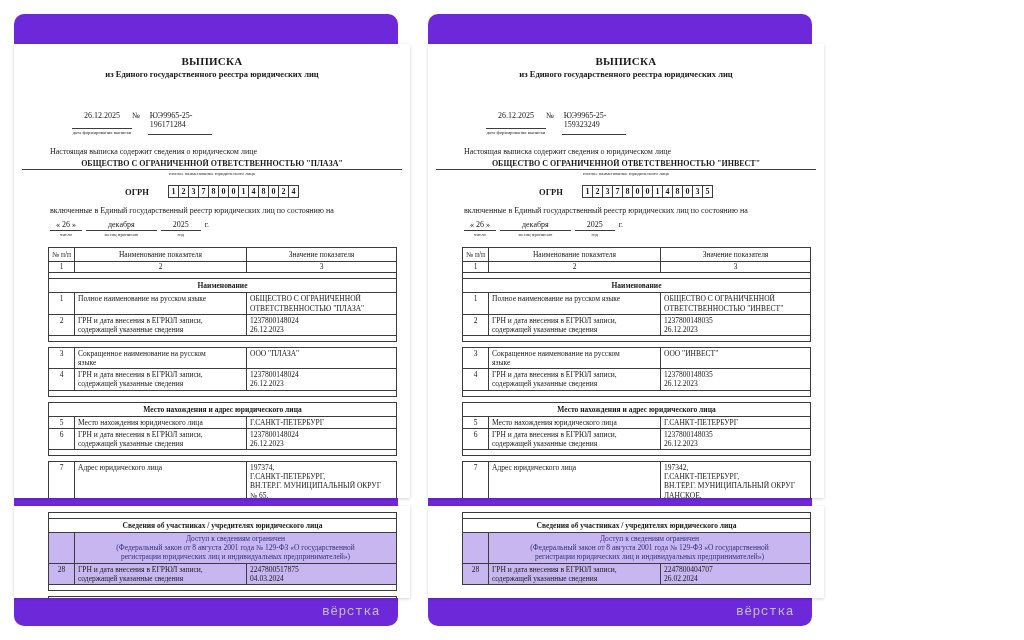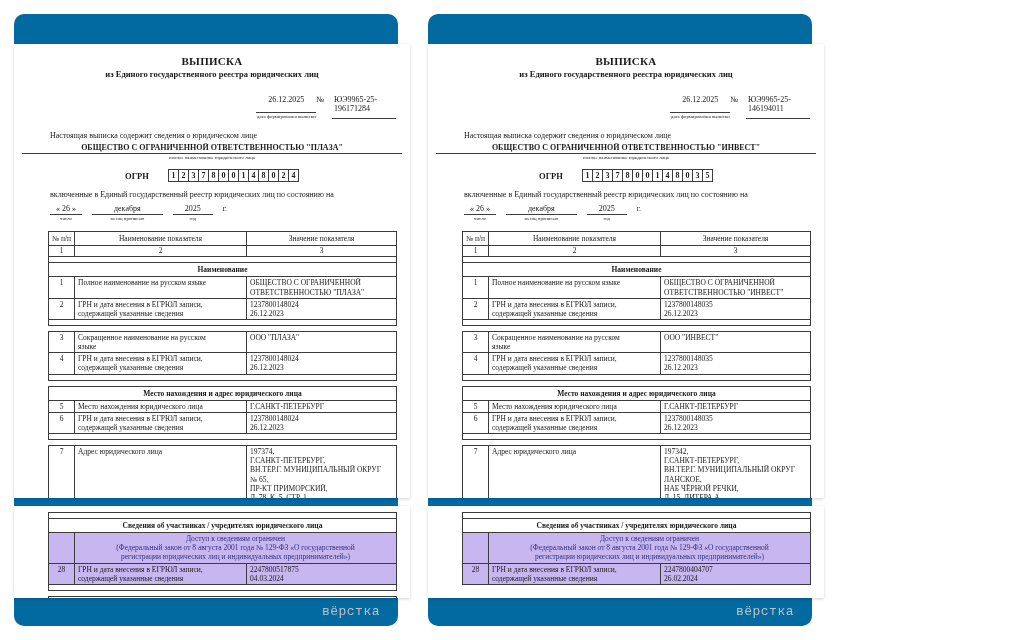--- a/index.html
+++ b/index.html
@@ -1,44 +1,44 @@
 <!DOCTYPE html>
 <html style="--hl: #c8b6f0; --hltext: #32327d;"><head>
 <meta charset="utf-8">
 <style>
   * { margin:0; padding:0; box-sizing:border-box; }
   html,body { width:1024px; height:640px; overflow:hidden; background:#ffffff;
               font-family:"Liberation Serif","DejaVu Serif",serif; color:#1a1a1a; }
   .canvas { display:flex; gap:30px; padding:14px; }
-  .panel { width:384px; height:612px; background:#0369a1; border-radius:10px;
+  .panel { width:384px; height:612px; background:#6d28d9; border-radius:10px;
            position:relative; flex:0 0 auto; }
   .page { width:396px; background:#fff; margin:30px auto 0;
           box-shadow:0 1px 3px rgba(0,0,0,.18); }
   .main-page { height:454px; overflow:hidden; }
   .frag-page { height:92px; margin-top:8px; padding-top:6px; overflow:hidden; }
 
   
   .doc-title { text-align:center; font-weight:bold; font-size:11px; padding-top:11px; letter-spacing:.3px; }
   .doc-subtitle { text-align:center; font-weight:bold; font-size:8.5px; margin-top:2px; }
-  .meta-row { display:flex; justify-content:flex-end; margin:16px 14px 0 58px; }
+  .meta-row { display:flex; justify-content:flex-start; margin:32px 14px 0 58px; }
   .date-stack { text-align:center; }
   .date-value { font-size:8px; padding:0 12px 8px 12px; border-bottom:1px solid #3c3c3c; }
   .caption { font-size:4.8px; color:#2a2a2a; margin-top:1px; }
   .num-stack { display:flex; gap:8px; font-size:8px; }
   .num-value { border-bottom:1px solid #3c3c3c; padding:0 2px 1px 2px; min-width:64px; }
   .intro { font-size:8px; margin:12px 34px 0 36px; }
   .company-stack { margin:3px 8px 0 8px; text-align:center; }
   .company-name { font-weight:bold; font-size:8px; border-bottom:1px solid #3c3c3c; padding-bottom:1px; }
   .ogrn-row { display:flex; justify-content:center; align-items:center; gap:20px; margin-top:9px; }
   .ogrn-label { font-weight:bold; font-size:8.5px; }
   .ogrn-boxes { display:inline-flex; }
   .ogrn-box { width:11px; height:13px; border:1px solid #3c3c3c; margin-left:-1px;
               font-weight:bold; font-size:8px; display:inline-flex; align-items:center; justify-content:center; }
   .as-of { font-size:8px; margin:8px 14px 0 36px; }
-  .day-row { display:flex; align-items:flex-start; gap:10px; margin:5px 0 0 36px; }
+  .day-row { display:flex; align-items:flex-start; gap:4px; margin:5px 0 0 36px; }
   .seg { text-align:center; }
   .seg-v { font-size:8px; border-bottom:1px solid #3c3c3c; padding:0 6px 1px 6px; }
   .w2 .seg-v { padding:0 22px 1px 22px; }
   .w3 .seg-v { padding:0 12px 1px 12px; }
   .suffix { font-size:8px; }
 
   
   table { border-collapse:collapse; table-layout:fixed; width:348px; margin:10px 0 0 34px;
           font-size:7.5px; line-height:1.22;padding-left:40px; }
   .frag-page table { margin-top:0; }
@@ -267,21 +267,21 @@
       <div class="doc-subtitle">из Единого государственного реестра юридических лиц</div>
       <div class="meta-row">
         <div class="date-stack">
           <div class="date-value">26.12.2025</div>
           <div class="caption">дата формирования выписки</div>
         </div>
         <div class="num-stack">
           <span class="num-sign">№</span>
           <div class="num-value">
             <div>ЮЭ9965-25-</div>
-            <div>146194011</div>
+            <div>159323249</div>
           </div>
         </div>
       </div>
       <div class="intro">Настоящая выписка содержит сведения о юридическом лице</div>
       <div class="company-stack">
         <div class="company-name">ОБЩЕСТВО С ОГРАНИЧЕННОЙ ОТВЕТСТВЕННОСТЬЮ "ИНВЕСТ"</div>
         <div class="caption">полное наименование юридического лица</div>
       </div>
       <div class="ogrn-row">
         <span class="ogrn-label">ОГРН</span>

